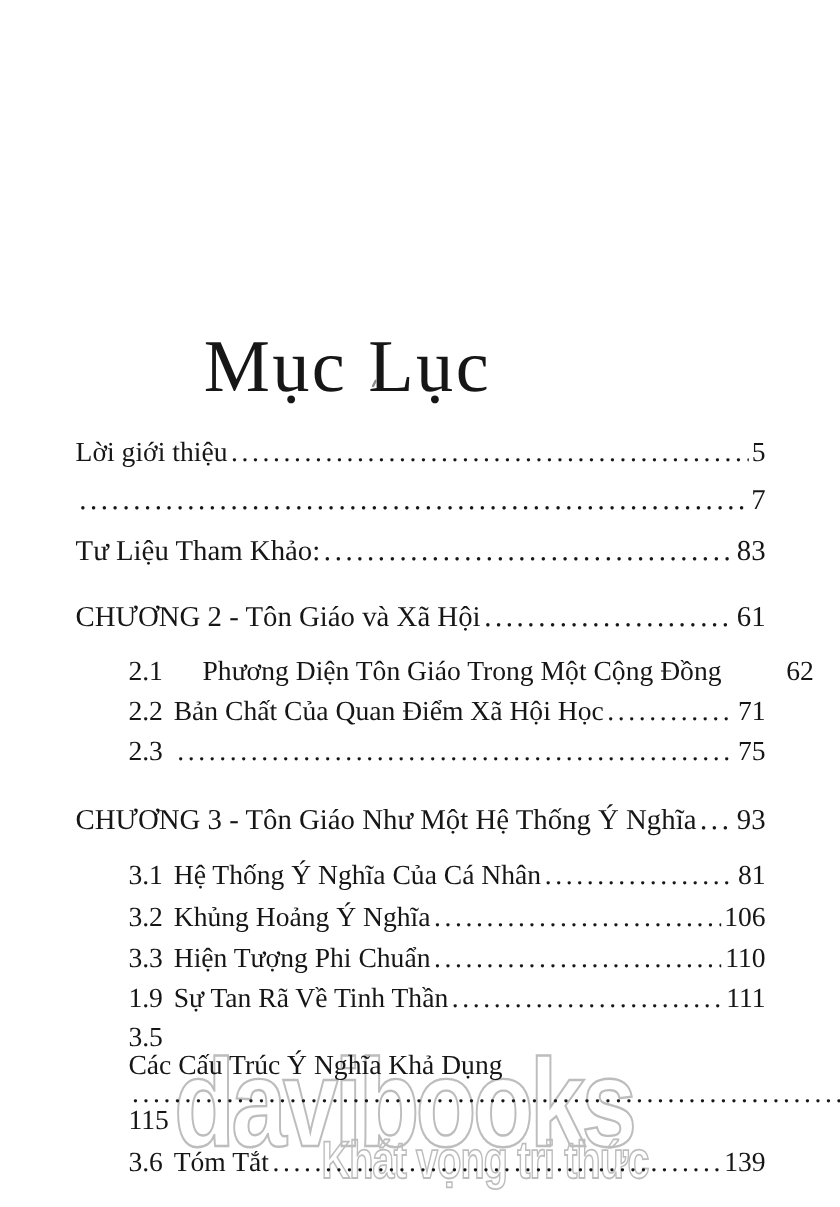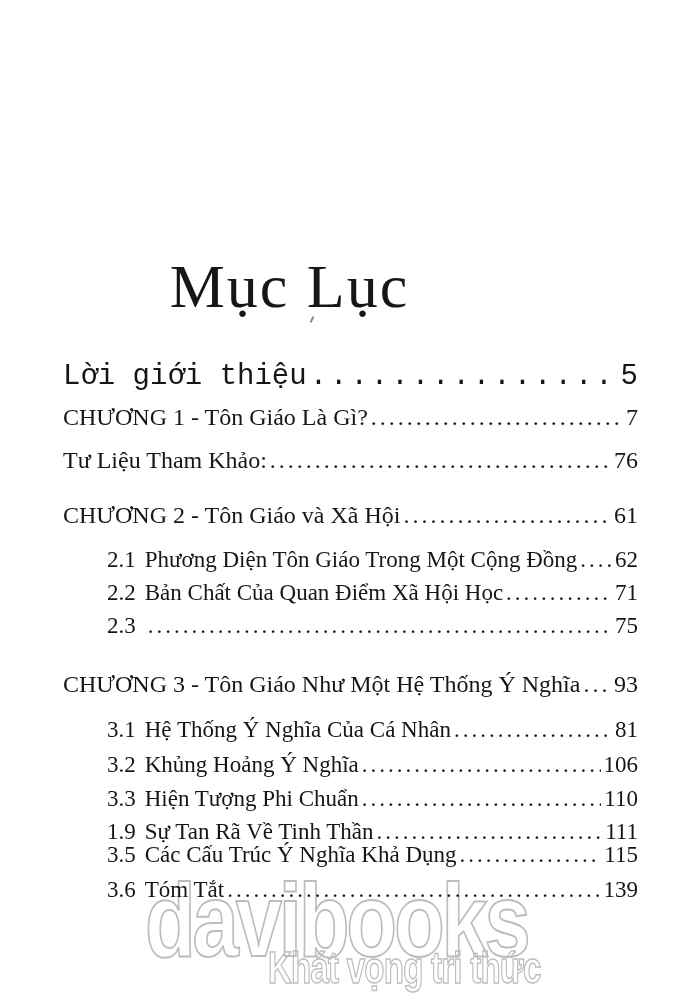--- a/index.html
+++ b/index.html
@@ -12,21 +12,21 @@
     background: #ffffff;
     position: relative;
     overflow: hidden;
     font-family: "Liberation Serif", serif;
     color: #161616;
   }
 
   
   .title {
     position: absolute;
-    top: 204px;
+    top: 224px;
     left: 0;
     width: 579px;
     text-align: center;
     font-size: 62px;
     line-height: 80px;
     font-weight: 400;
     letter-spacing: 2px;
     font-family: "Liberation Serif", serif;
   }
 
@@ -56,22 +56,22 @@
     font-size: 24px;
     line-height: 24px;
     white-space: nowrap;
   }
   .row.sub {
     font-size: 23px;
     line-height: 23px;
     padding-left: 44px;
   }
   .row.sans {
-    font-family: Liberation Mono, monospace;
-    font-size: 29px;
+    font-family: Liberation Serif, serif;
+    font-size: 23px;
     align-items: flex-end;
   }
   .num {
     margin-right: 9px;
     flex: 0 0 auto;
   }
   .label {
     flex: 0 0 auto;
   }
   .leader {
@@ -140,35 +140,34 @@
 
 <div class="speck"></div>
 
 <div class="toc">
     <div class="row main sans" style="margin-top: 0px;">
       <span class="label">Lời giới thiệu</span>
       <span class="leader"></span>
       <span class="pagenum">5</span>
     </div>
     <div class="row main" style="margin-top: 16px;">
-      <span class="label">CHƯƠNG 1 - Tôn Giáo Là Gì?</span>
       <span class="leader"></span>
       <span class="pagenum">7</span>
     </div>
     <div class="row main" style="margin-top: 19px;">
       <span class="label">Tư Liệu Tham Khảo:</span>
       <span class="leader"></span>
-      <span class="pagenum">76</span>
+      <span class="pagenum">83</span>
     </div>
     <div class="row main" style="margin-top: 31px;">
       <span class="label">CHƯƠNG 2 - Tôn Giáo và Xã Hội</span>
       <span class="leader"></span>
       <span class="pagenum">61</span>
     </div>
-    <div class="row sub" style="margin-top: 21px;">
+    <div class="row sub" style="margin-top: 21px; gap: 24px;">
       <span class="num">2.1</span>
       <span class="label">Phương Diện Tôn Giáo Trong Một Cộng Đồng</span>
       <span class="leader"></span>
       <span class="pagenum">62</span>
     </div>
     <div class="row sub" style="margin-top: 10px; text-align: right;">
       <span class="num">2.2</span>
       <span class="label">Bản Chất Của Quan Điểm Xã Hội Học</span>
       <span class="leader"></span>
       <span class="pagenum">71</span>
@@ -200,21 +199,21 @@
       <span class="label">Hiện Tượng Phi Chuẩn</span>
       <span class="leader"></span>
       <span class="pagenum">110</span>
     </div>
     <div class="row sub" style="margin-top: 10px;">
       <span class="num">1.9</span>
       <span class="label">Sự Tan Rã Về Tinh Thần</span>
       <span class="leader"></span>
       <span class="pagenum">111</span>
     </div>
-    <div class="row sub" style="">
+    <div class="row sub" style="margin-top: 10px; flex-direction: column;">
       <span class="num">3.5</span>
       <span class="label">Các Cấu Trúc Ý Nghĩa Khả Dụng</span>
       <span class="leader"></span>
       <span class="pagenum">115</span>
     </div>
     <div class="row sub" style="margin-top: 12px;">
       <span class="num">3.6</span>
       <span class="label">Tóm Tắt</span>
       <span class="leader"></span>
       <span class="pagenum">139</span>

